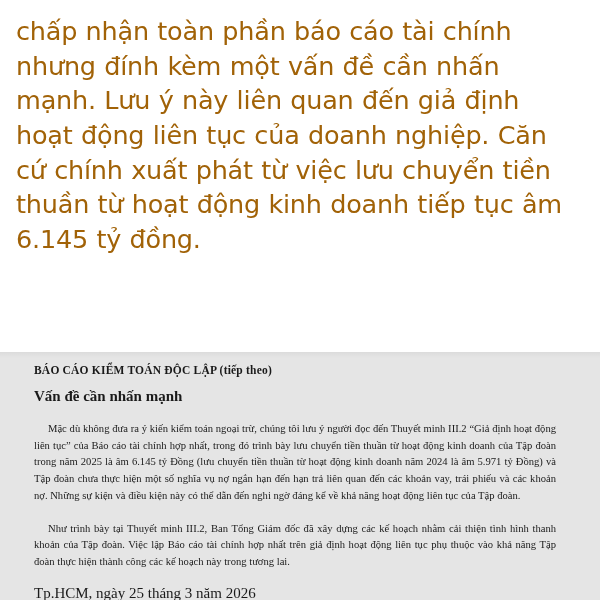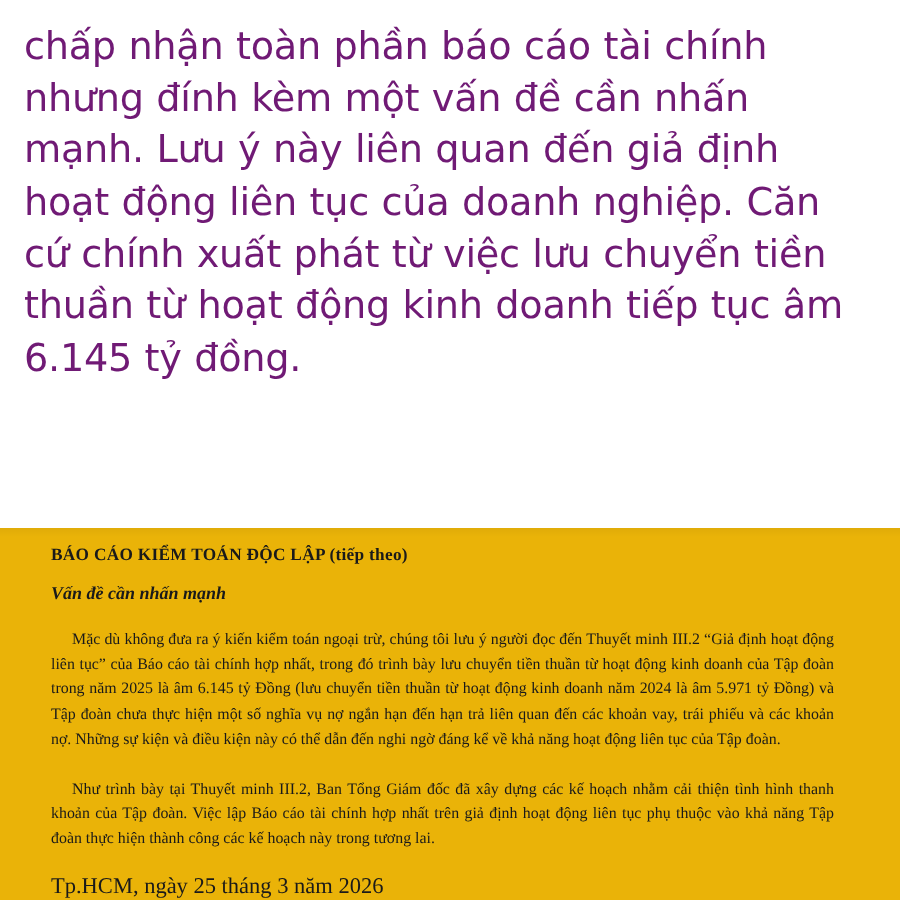--- a/index.html
+++ b/index.html
@@ -20,50 +20,49 @@
     height: 600px;
     box-sizing: border-box;
     background: #ffffff;
   }
   
   .caption {
     padding: 14px 16px 0 16px;
     font-family: "DejaVu Sans", sans-serif;
     font-size: 25.5px;
     line-height: 1.36;
-    color: #701a75;
+    color: #a16207;
     letter-spacing: -0.2px;
     word-spacing: 0.5px;
   }
   .caption p {
     margin: 0;
   }
   
   .doc {
     position: absolute;
     left: 0;
     top: 352px;
     width: 600px;
     height: 248px;
-    background: #eab308;
+    background: #e5e5e5;
     box-sizing: border-box;
     padding: 12px 44px 0 34px;
     font-family: "Liberation Serif", serif;
     color: #1a1a1a;
   }
   .doc-title {
     font-size: 11.5px;
     font-weight: bold;
     letter-spacing: 0.2px;
     margin: 0 0 11px 0;
   }
   .doc-subtitle {
-    font-size: 12px;
+    font-size: 15px;
     font-weight: bold;
-    font-style: italic;
     margin: 12px 0 9px 0;
   }
   .doc-para {
     font-size: 10.6px;
     line-height: 1.58;
     text-align: justify;
     margin: 16px 0 11px 0;
     text-indent: 0;
   }
   .doc-para.indent {

